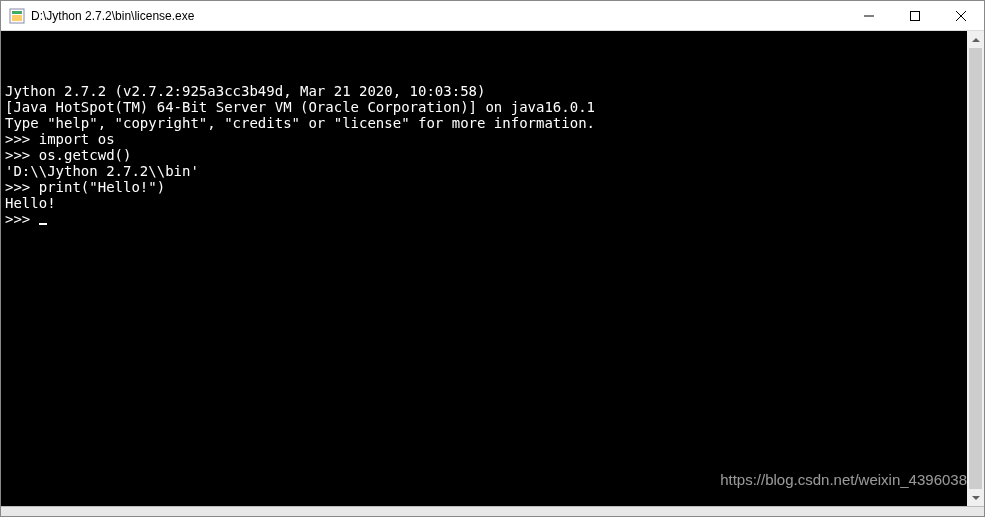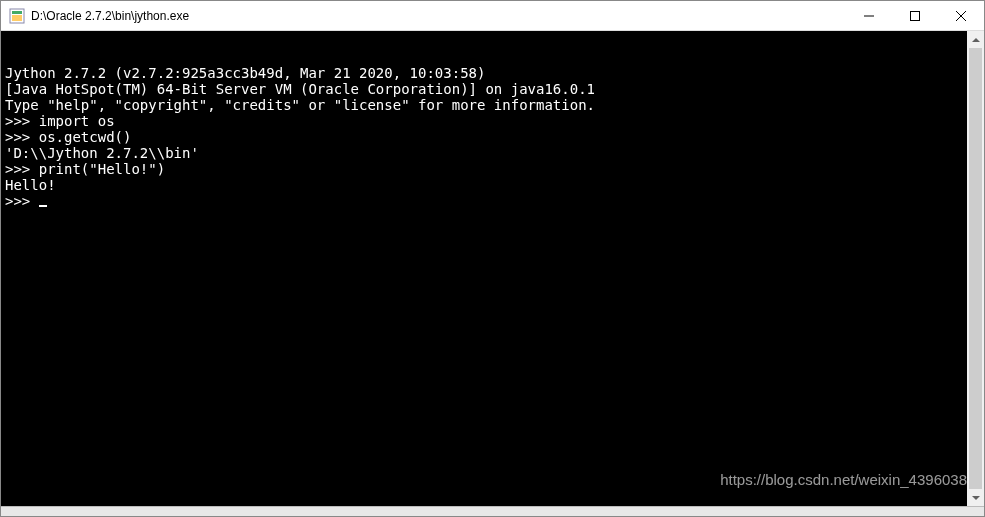--- a/index.html
+++ b/index.html
@@ -64,21 +64,21 @@
       display: flex;
       overflow: hidden;
     }
     .terminal {
       flex: 1;
       background: #000;
       color: #fff;
       font-family: "Consolas", "NSimSun", monospace;
       font-size: 14px;
       line-height: 16px;
-      padding: 2px 4px;
+      padding: 20px 4px;
       white-space: pre;
       overflow: hidden;
       position: relative;
     }
     .terminal-line {
       white-space: pre;
     }
     .scrollbar {
       width: 17px;
       background: #f0f0f0;
@@ -140,21 +140,21 @@
 
 <div class="window">
   <div class="title-bar">
     <div class="title-bar-icon">
       <svg width="16" height="16" viewBox="0 0 16 16">
         <rect x="1" y="1" width="14" height="14" fill="#fff" stroke="#88a" stroke-width="1"></rect>
         <rect x="3" y="3" width="10" height="3" fill="#4a6"></rect>
         <rect x="3" y="7" width="10" height="6" fill="#fc6"></rect>
       </svg>
     </div>
-    <div class="title-text">D:\Oracle 2.7.2\bin\jython.exe</div>
+    <div class="title-text">D:\Jython 2.7.2\bin\license.exe</div>
     <div class="window-controls">
       <div class="window-control">
         <svg width="10" height="10" viewBox="0 0 10 10">
             <line x1="0" y1="5" x2="10" y2="5" stroke="#000" stroke-width="1"></line>
           </svg>
       </div>
       <div class="window-control">
         <svg width="10" height="10" viewBox="0 0 10 10">
             <rect x="0.5" y="0.5" width="9" height="9" fill="none" stroke="#000" stroke-width="1"></rect>
           </svg>

